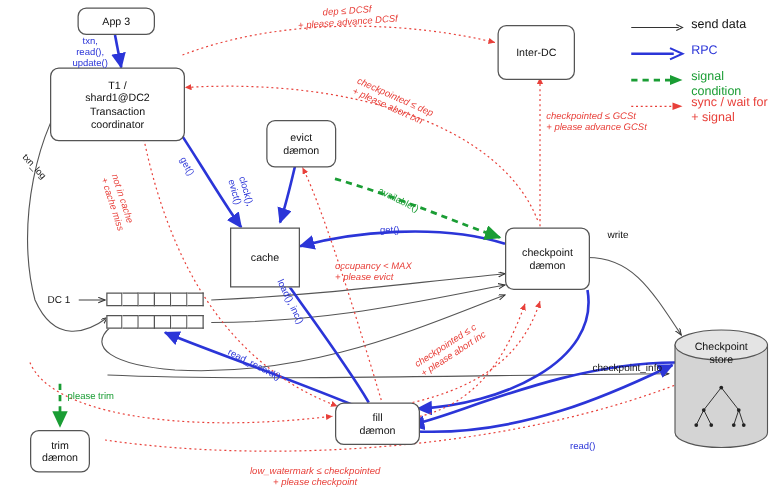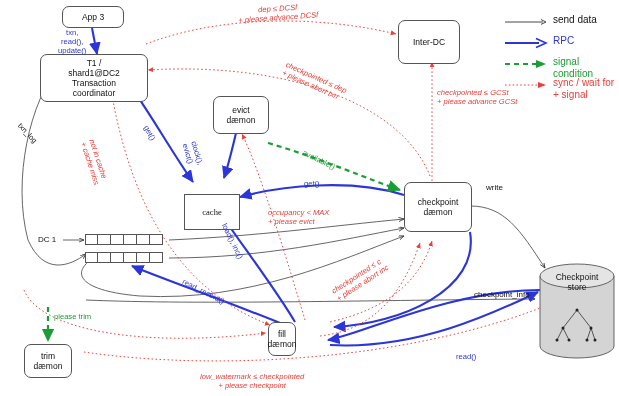--- a/index.html
+++ b/index.html
@@ -115,46 +115,46 @@
       <path d="M84,352 C220,372 420,360 560,300"></path>
 
       <path d="M24,290 C40,330 140,348 266,333"></path>
     </g>
   </svg>
 
   <div class="node round" style="left:62px;top:6px;width:62px;height:22px;">
     <span>App 3</span>
   </div>
 
-  <div class="node round" style="left:40px;top:54px;width:108px;height:48px;white-space:pre;">
+  <div class="node round" style="left:40px;top:54px;width:108px;height:59px;white-space:pre;">
     <span>T1 /
 shard1@DC2
 Transaction
 coordinator</span>
   </div>
 
   <div class="node round" style="left:398px;top:20px;width:62px;height:44px;">
     <span>Inter-DC</span>
   </div>
 
   <div class="node round" style="left:213px;top:96px;width:56px;height:38px;white-space:pre;">
     <span>evict
 dæmon</span>
   </div>
 
-  <div class="node sharp" style="left:184px;top:194px;width:56px;height:36px;font-family:Liberation Serif, serif;">
+  <div class="node sharp" style="left:184px;top:182px;width:56px;height:48px;">
     <span>cache</span>
   </div>
 
   <div class="node round" style="left:404px;top:182px;width:68px;height:50px;white-space:pre;">
     <span>checkpoint
 dæmon</span>
   </div>
 
-  <div class="node round" style="left:268px;top:322px;width:28px;height:34px;white-space:pre;align-items:center;">
+  <div class="node round" style="left:268px;top:322px;width:68px;height:34px;white-space:pre;align-items:center;">
     <span>fill
 dæmon</span>
   </div>
 
   <div class="node round" style="left:24px;top:344px;width:48px;height:34px;white-space:pre;">
     <span>trim
 dæmon</span>
   </div>
 
   <svg class="cyl" style="left:537px;top:262px;width:80px;height:98px;" viewBox="0 0 80 98">

